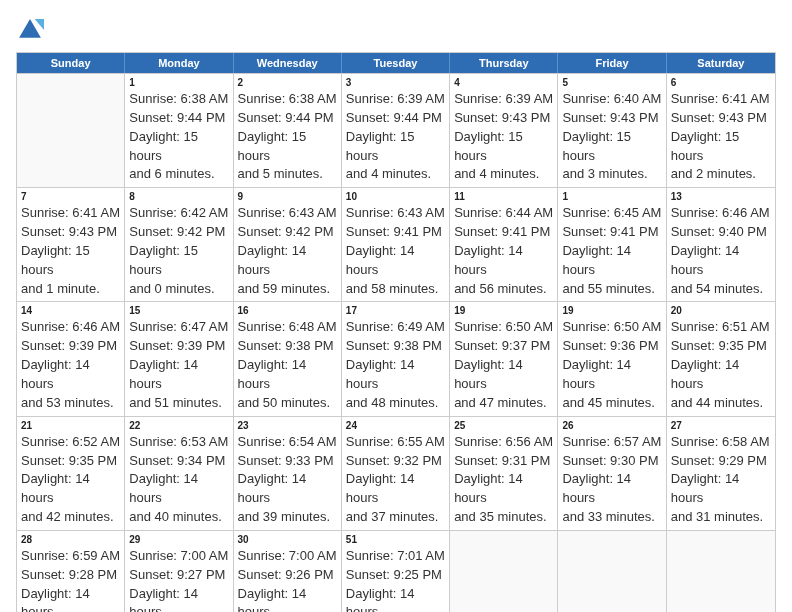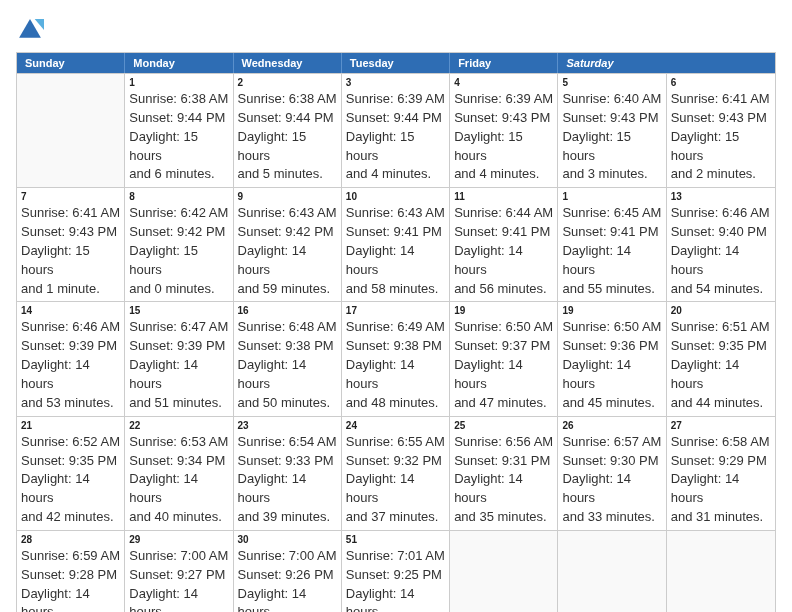--- a/index.html
+++ b/index.html
@@ -63,24 +63,25 @@
     }
     .cal-header-row {
       display: grid;
       grid-template-columns: repeat(7, 1fr);
       background: #2e6db4;
     }
     .cal-header-cell {
       color: #fff;
       font-size: 11px;
       font-weight: bold;
-      padding: 4px 8px;
+      padding: 4px 0;
+      text-align: center;
       border-right: 1px solid #5a90cc;
     }
-    .cal-header-cell:last-child { border-right: none; font-style: italic; }
+    .cal-header-cell:last-child { border-right: none; }
     .cal-body {
       flex: 1;
       display: flex;
       flex-direction: column;
     }
     .cal-week {
       display: grid;
       grid-template-columns: repeat(7, 1fr);
       flex: 1;
       border-top: 1px solid #ccc;
@@ -128,20 +129,21 @@
       <div class="subtitle"></div>
     </div>
   </div>
 
   <div class="calendar">
     <div class="cal-header-row" id="cal-header">
         <div class="cal-header-cell">Sunday</div>
         <div class="cal-header-cell">Monday</div>
         <div class="cal-header-cell">Wednesday</div>
         <div class="cal-header-cell">Tuesday</div>
+        <div class="cal-header-cell">Thursday</div>
         <div class="cal-header-cell">Friday</div>
         <div class="cal-header-cell">Saturday</div>
       </div>
     <div class="cal-body" id="cal-body">
         <div class="cal-week">
           <div class="cal-cell empty"></div>
           <div class="cal-cell">
             <span class="day-num">1</span>
             <div class="day-info">Sunrise: 6:38 AM<br>Sunset: 9:44 PM<br>Daylight: 15 hours<br>and 6 minutes.</div>
           </div>

